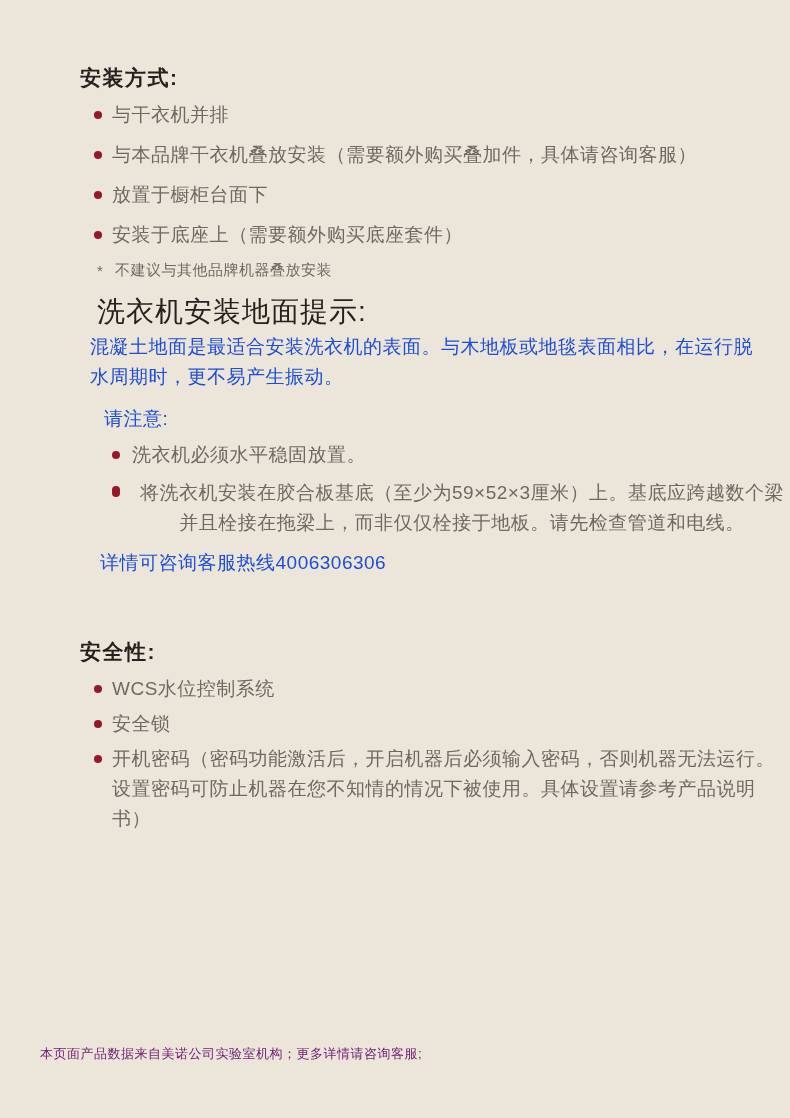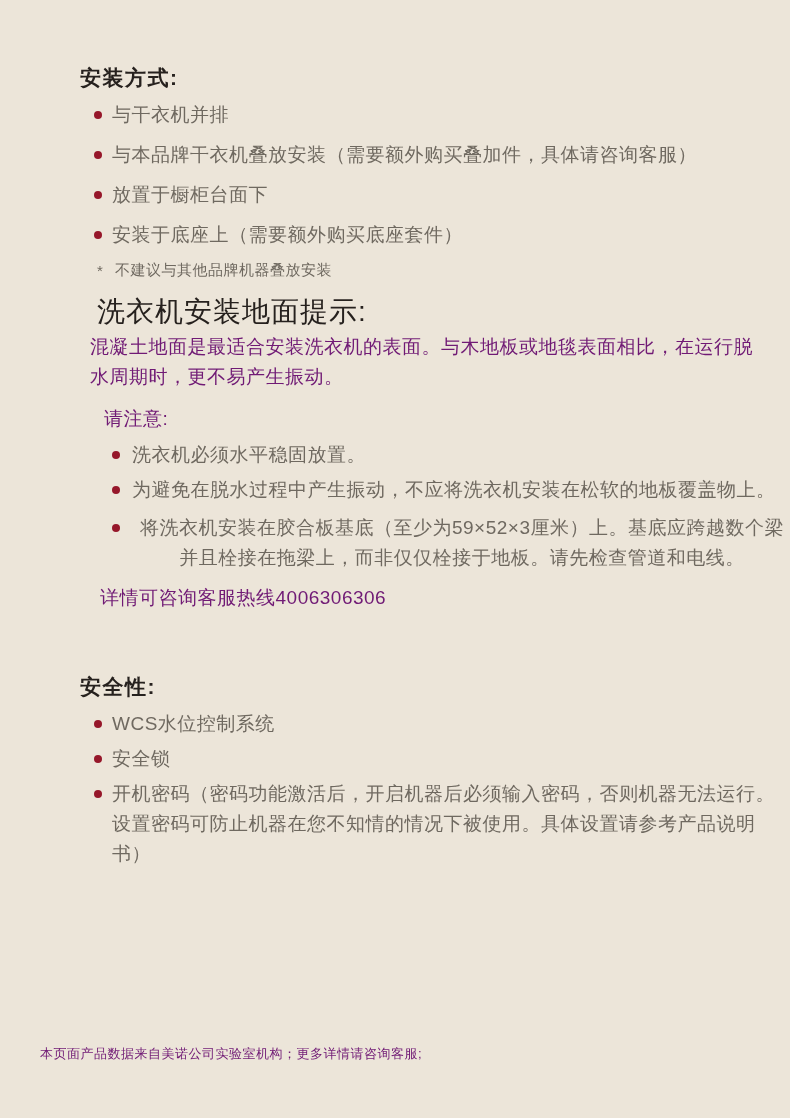--- a/index.html
+++ b/index.html
@@ -17,21 +17,21 @@
     width:712px;
     margin-left:28px;
   }
   h3.sec-title {
     font-size:21px;
     font-weight:bold;
     color:#26211E;
     letter-spacing:1.5px;
     line-height:28px;
   }
-  .body-text { font-size:19px; letter-spacing:0.5px; line-height:30px; color:#701a75; }
+  .body-text { font-size:19px; letter-spacing:0.5px; line-height:30px; color:#1d4ed8; }
 
   ul.dotlist { list-style:none; margin-top:8px; }
   ul.dotlist li {
     position:relative;
     padding-left:32px;
     font-size:19px;
     letter-spacing:0.5px;
     line-height:30px;
     margin-bottom:10px;
   }
@@ -128,21 +128,20 @@
     <p class="body-text intro">混凝土地面是最适合安装洗衣机的表面。与木地板或地毯表面相比，在运行脱水周期时，更不易产生振动。</p>
 
     <p class="body-text mini-label">请注意:</p>
     <ul class="dotlist">
       <li>
         <span class="dot"></span>
         <span>洗衣机必须水平稳固放置。</span>
       </li>
       <li>
         <span class="dot"></span>
-        <span>为避免在脱水过程中产生振动，不应将洗衣机安装在松软的地板覆盖物上。</span>
       </li>
     </ul>
 
     <ul class="dotlist woodlist">
       <li>
         <span class="dot"></span>
         <span>将洗衣机安装在胶合板基底（至少为59×52×3厘米）上。基底应跨越数个梁并且栓接在拖梁上，而非仅仅栓接于地板。请先检查管道和电线。</span>
       </li>
     </ul>
 

